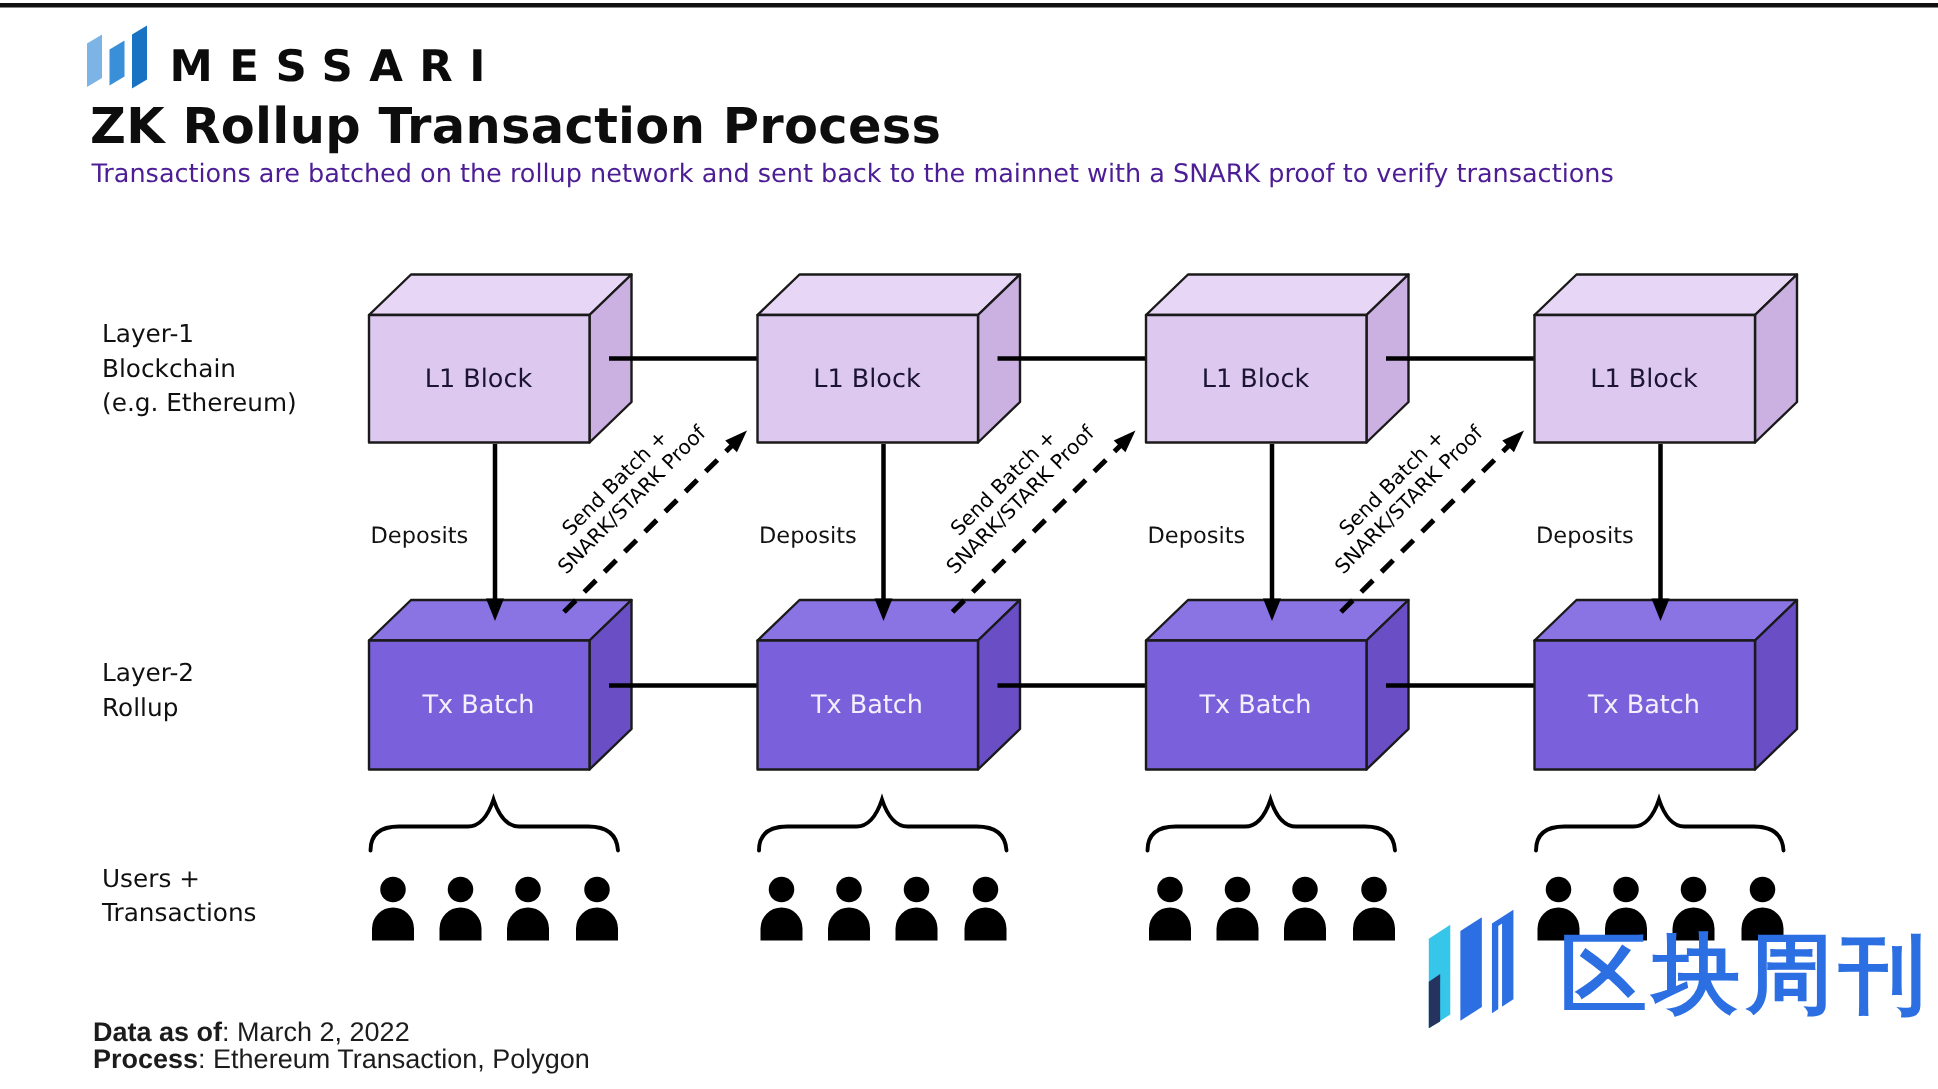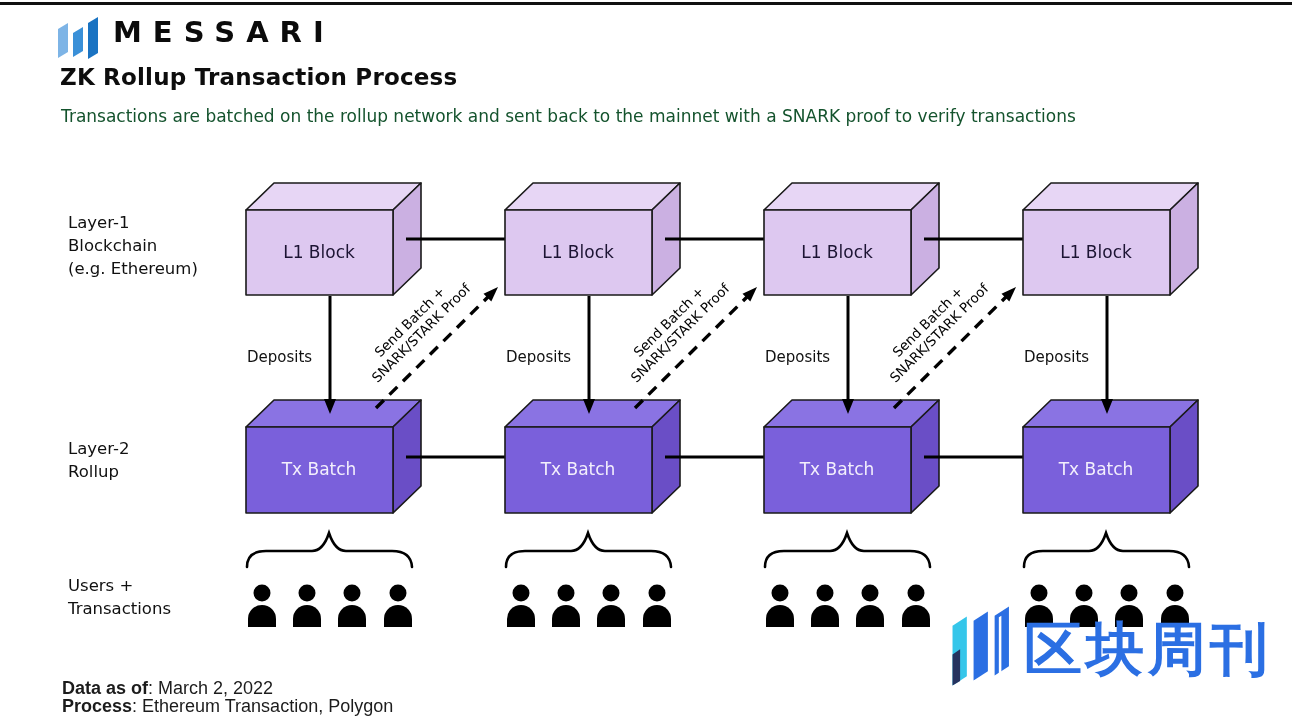--- a/index.html
+++ b/index.html
@@ -1,43 +1,43 @@
 <!DOCTYPE html>
 <html><head>
 <meta charset="utf-8">
 <style>
   * { margin:0; padding:0; box-sizing:border-box; }
   html,body { width:1292px; height:726px; }
   body { position:relative; background:#ffffff; font-family:"DejaVu Sans", sans-serif; overflow:hidden; }
 
   .top-rule { position:absolute; top:2px; left:0; width:100%; height:2.5px; background:#101010; }
 
-  .logo-row { position:absolute; left:56px; top:15px; display:flex; align-items:flex-start; gap:13px; }
+  .logo-row { position:absolute; left:56px; top:15px; display:flex; align-items:flex-end; gap:13px; }
   .brand { font-family:"DejaVu Sans", sans-serif; font-weight:bold; font-size:29px; letter-spacing:11px; color:#0b0b0b; }
-  .page-title { position:absolute; left:60px; top:64px; font-size:23px; font-weight:bold; color:#0d0d0d; letter-spacing:0.2px; }
-  .page-subtitle { position:absolute; left:61px; top:106px; font-size:17px; color:#14532d; }
+  .page-title { position:absolute; left:60px; top:64px; font-size:33px; font-weight:bold; color:#0d0d0d; letter-spacing:0.2px; }
+  .page-subtitle { position:absolute; left:61px; top:106px; font-size:17px; color:#4c1d95; }
 
   .diagram-svg { position:absolute; left:0; top:0; width:1292px; height:726px; z-index:1; }
 
   .edge { stroke:#1a1a1a; stroke-width:1.6; stroke-linejoin:round; }
   .conn { stroke:#000; stroke-width:3; }
   .arrow { stroke:#000; stroke-width:3; }
   .dashed { stroke:#000; stroke-width:3.4; stroke-dasharray:11 8; }
   .brace { fill:none; stroke:#000; stroke-width:2.6; stroke-linecap:round; }
   .boxlabel { font-size:17px; text-anchor:middle; fill:#1c1433; }
   .boxlabel.light { fill:#f3effc; }
   .sidelabel { font-size:15px; fill:#111; }
   .sendlabel { font-size:13.5px; text-anchor:middle; fill:#000; }
   .rowlabel { font-size:16.5px; fill:#101010; }
   .person { fill:#000; }
 
   .footer { position:absolute; left:62px; top:679px; font-family:"Liberation Sans", sans-serif; font-size:18px; color:#1c1c1c; line-height:18px; z-index:2; }
   .footer b { font-weight:bold; }
 
-  .watermark { position:absolute; left:950px; top:602px; display:flex; align-items:center; gap:10px; z-index:5; }
+  .watermark { position:absolute; left:950px; top:602px; display:flex; align-items:center; gap:26px; z-index:5; }
   .wm-text { font-family:"DejaVu Sans", sans-serif; font-weight:bold; font-size:58px; color:#2b6fe3; letter-spacing:4px; line-height:1; padding-top:6px; }
 </style>
 </head>
 <body>
 
 <div class="top-rule"></div>
 
 <div class="logo-row">
   <svg width="44" height="46" viewBox="0 0 44 46">
     <polygon points="2,14 12,8 12,37 2,43" fill="#7db4e6"></polygon>

